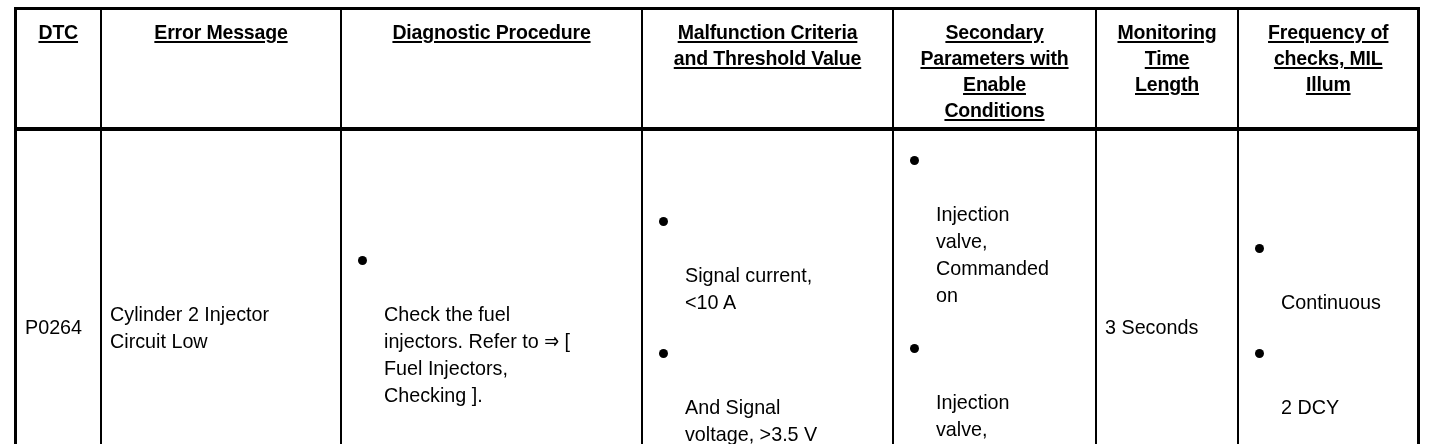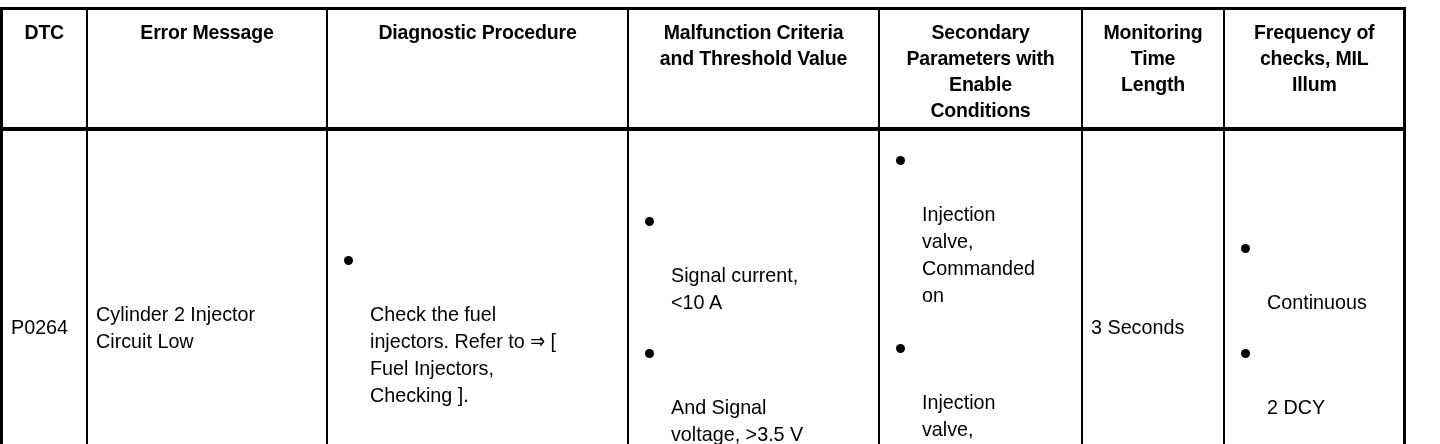--- a/index.html
+++ b/index.html
@@ -10,25 +10,26 @@
   body {
     width: 1440px;
     height: 444px;
     font-family: "Liberation Sans", "DejaVu Sans", sans-serif;
     color: #000000;
     overflow: hidden;
   }
 
   #dtc-table-wrap {
     position: absolute;
-    left: 0;
+    left: 14px;
     top: 7px;
     width: 1253px;
     height: 426px;
     box-sizing: border-box;
+    text-decoration: underline;
   }
 
   table.dtc-table {
     border-collapse: collapse;
     table-layout: fixed;
     width: 1403px;
     height: 426px;
     border: 3px solid #000;
   }
 

